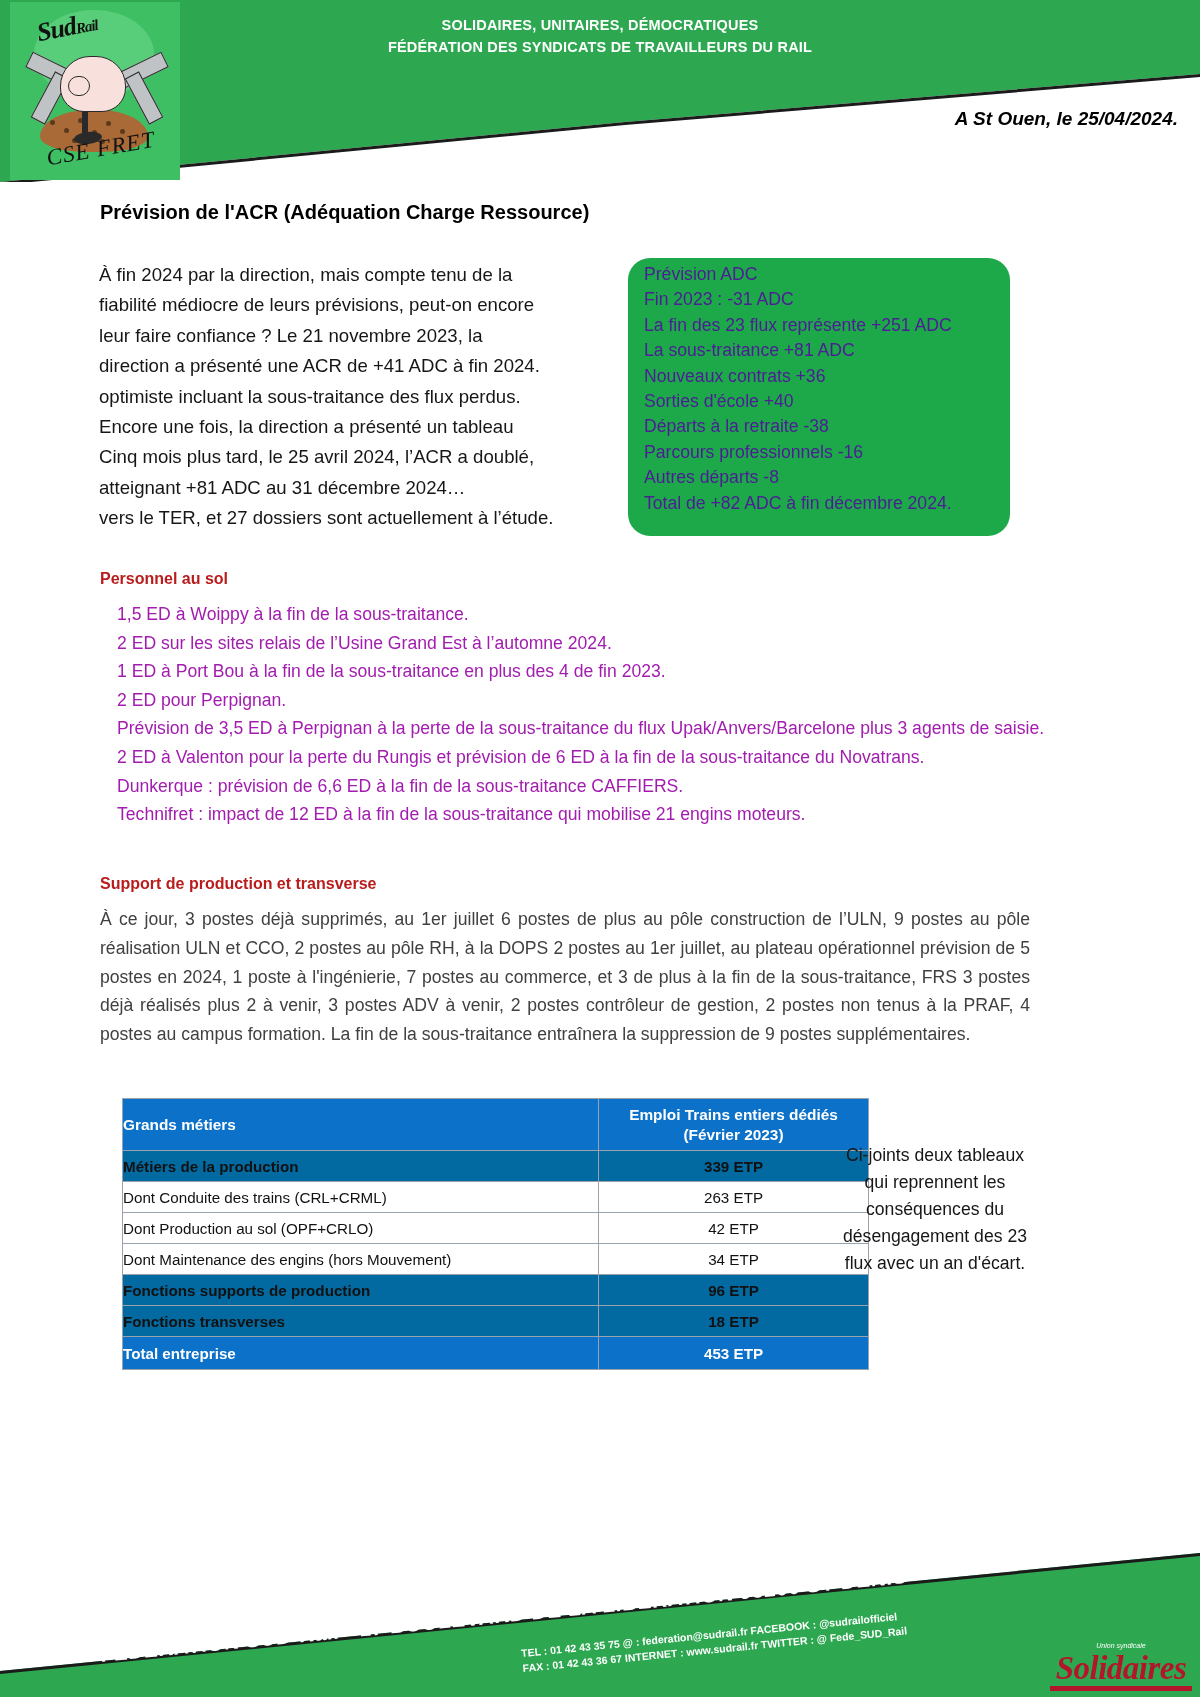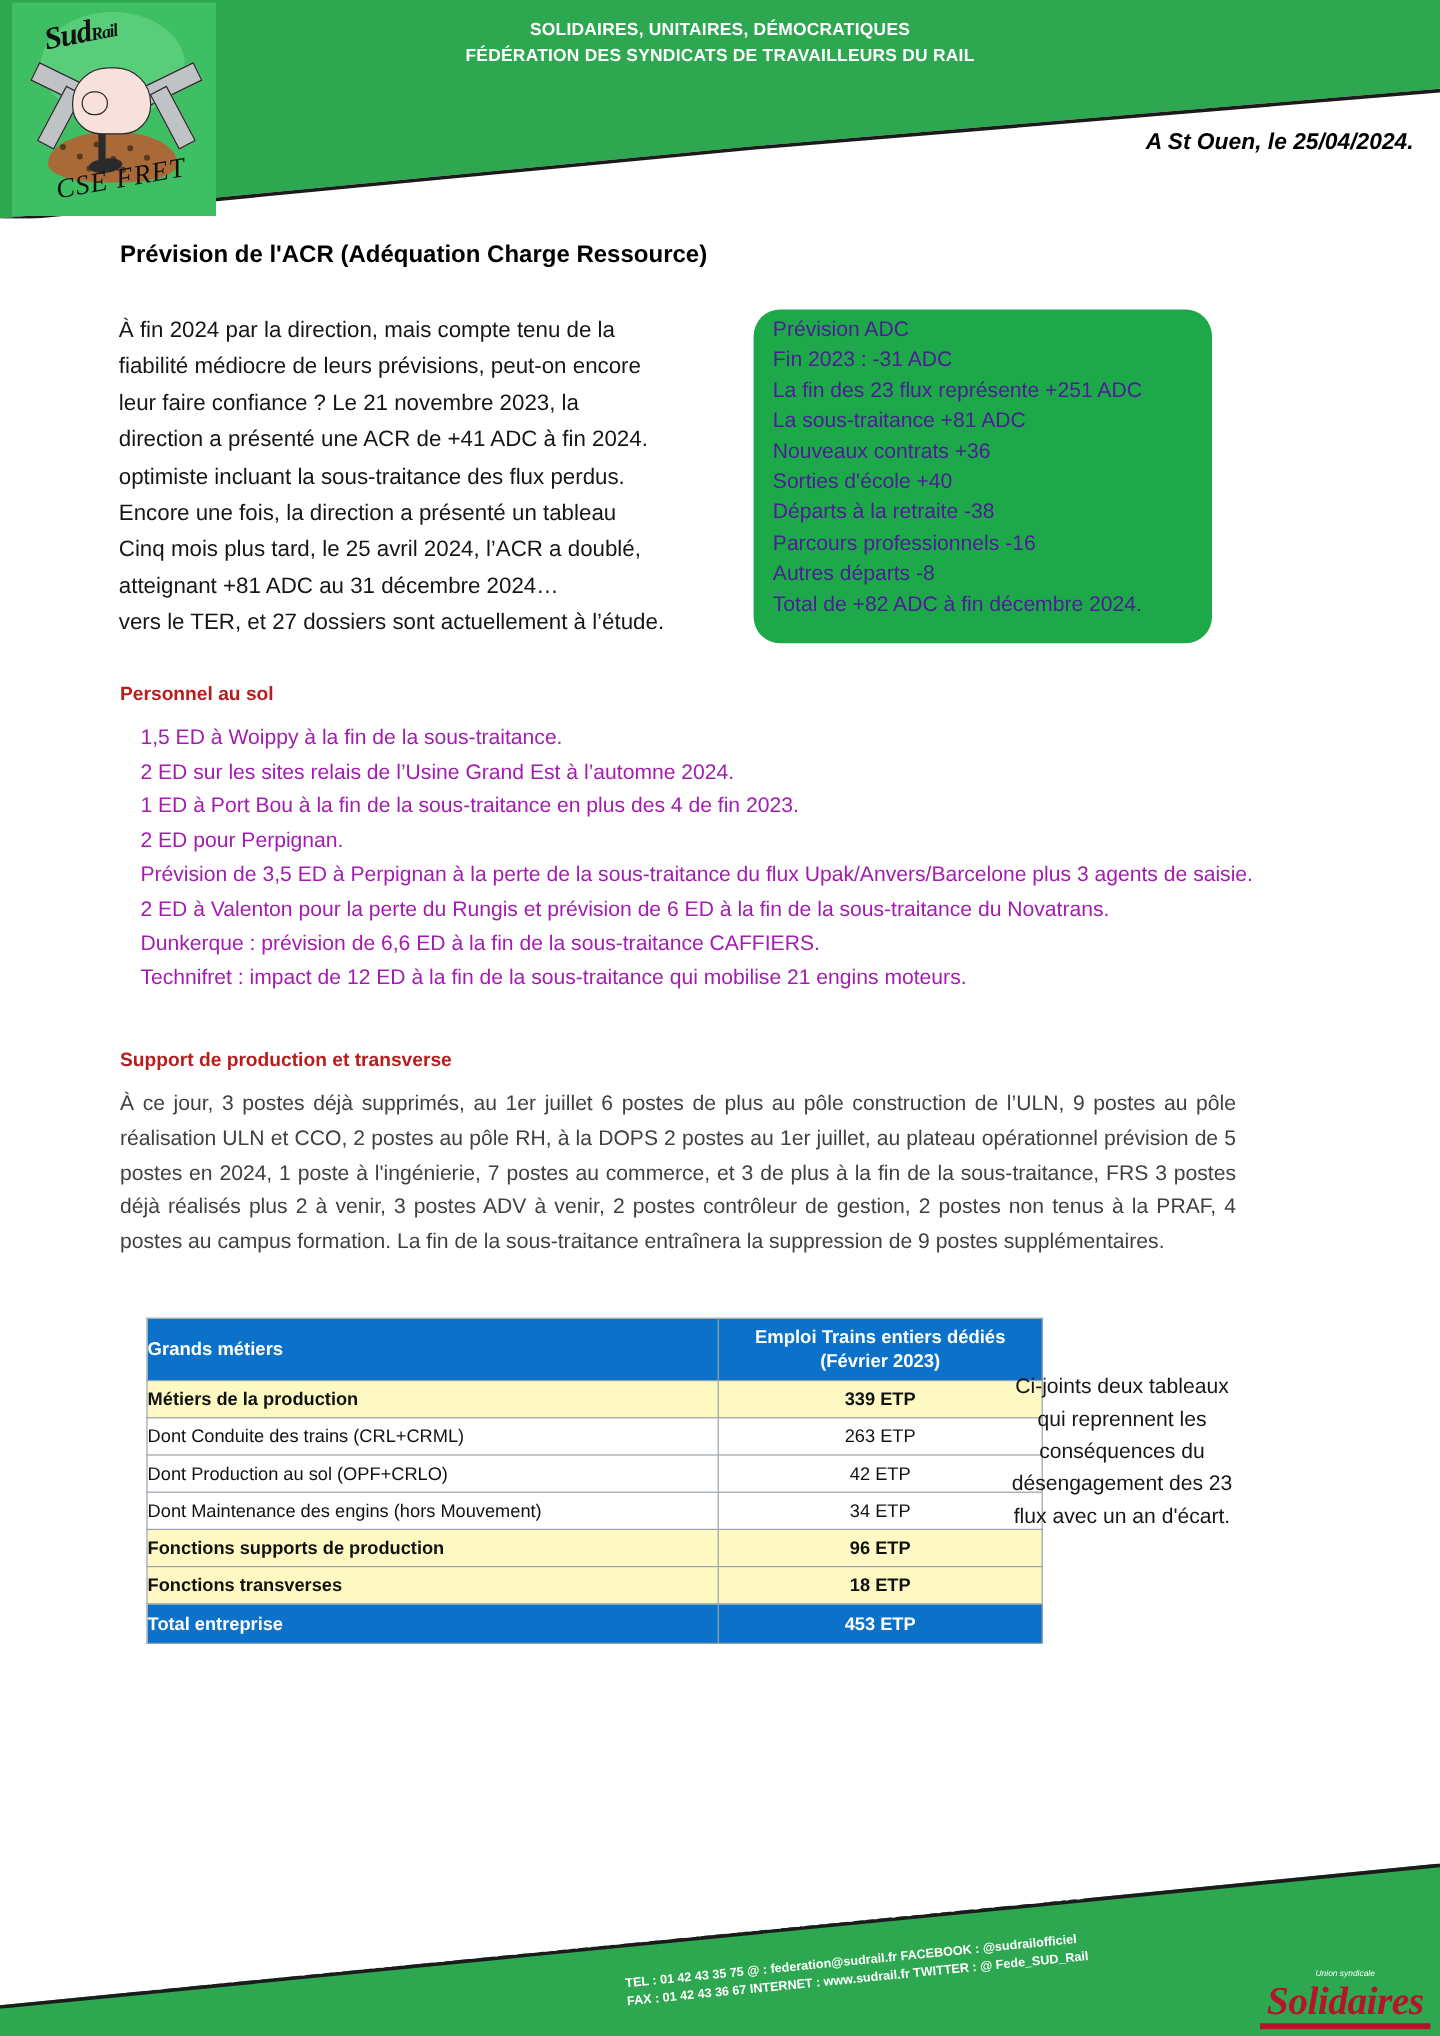--- a/index.html
+++ b/index.html
@@ -254,21 +254,21 @@
     white-space: nowrap;
   }
   td.lbl.indent { padding-left: 44px; font-weight: normal; }
   td.val {
     height: 31px;
     width: 270px;
     text-align: center;
     font-size: 15.2px;
     color: #111;
   }
-  tr.grey td { background: #fef9c3; font-weight: bold; }
+  tr.grey td { background: #0369a1; font-weight: bold; }
   tr.white td { background: #ffffff; }
   tr.blue td { background: #0C71C8; color: #ffffff; font-weight: bold; height: 33px; }
 
   #side-note {
     position: absolute;
     left: 840px; top: 960px;
     width: 190px;
     text-align: center;
     font-size: 17.6px;
     line-height: 27px;

